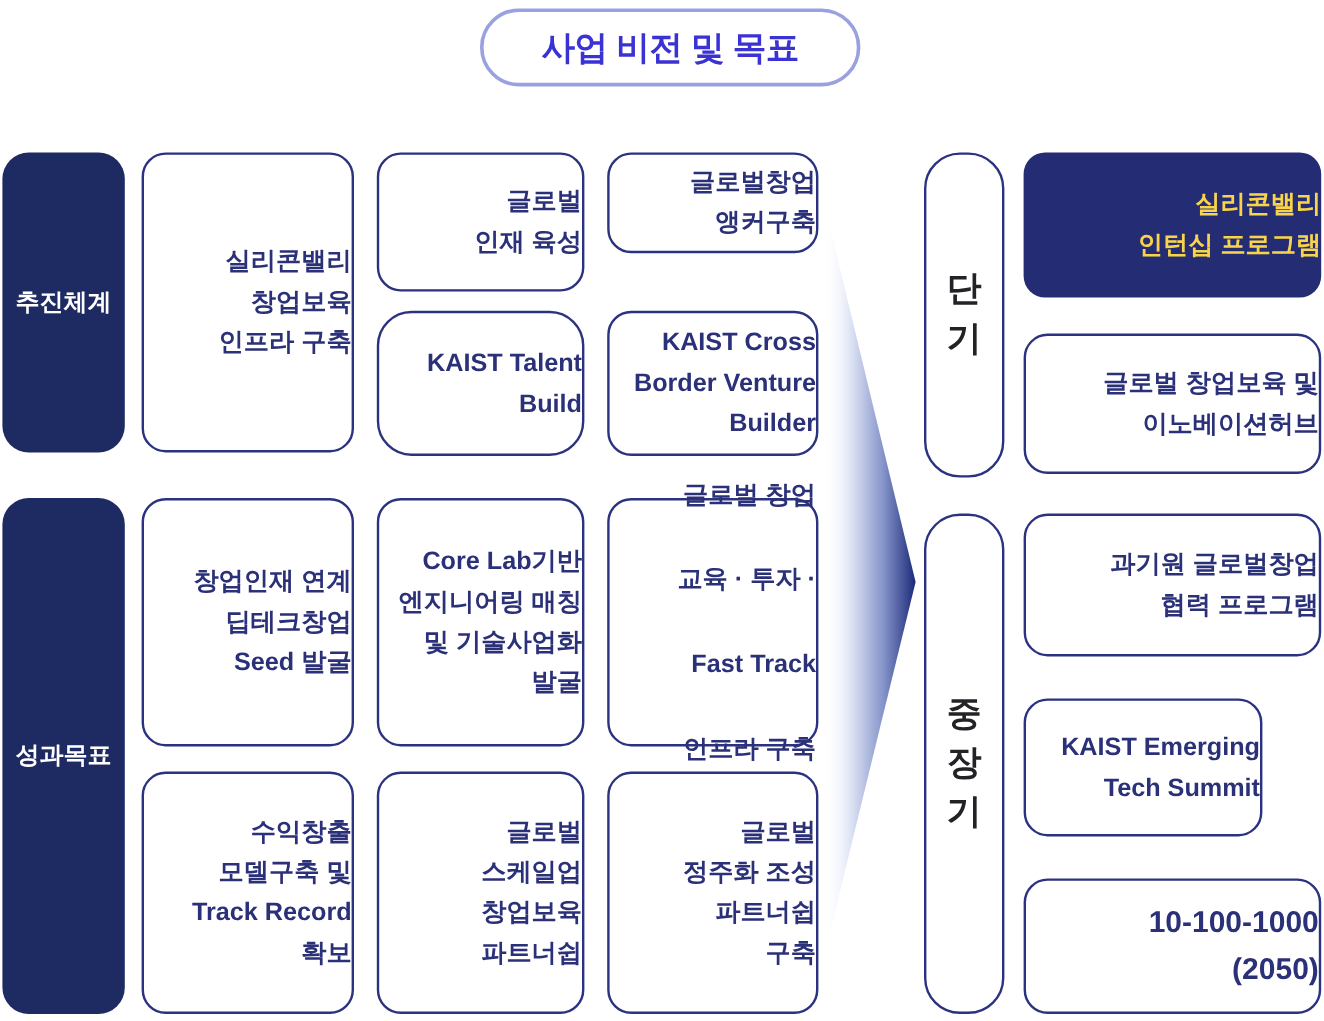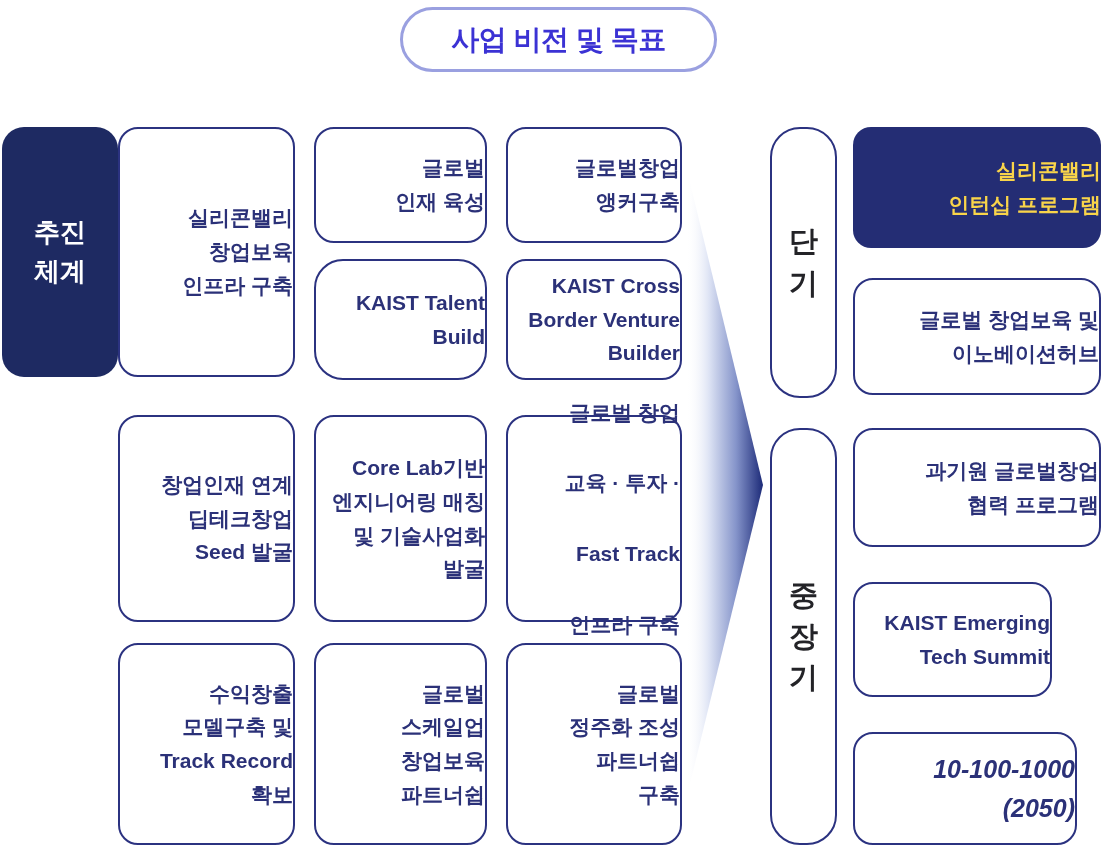--- a/index.html
+++ b/index.html
@@ -7,23 +7,23 @@
     position:relative; width:1103px; height:851px; background:#ffffff;
     font-family:"Liberation Sans", sans-serif; font-weight:bold; overflow:hidden;
   }
   .pill-title {
     position:absolute; left:400px; top:7px; width:311px; height:59px;
     border:3px solid #9aa0e0; border-radius:34px; background:#ffffff;
     display:flex; align-items:center; justify-content:center;
     font-size:28px; color:#3b32d4; letter-spacing:-0.5px;
   }
   .dark-label {
-    position:absolute; left:2px; width:116px; background:#1e2a62; border-radius:22px;
-    color:#ffffff; display:flex; flex-direction:column; align-items:center; justify-content:center;
-    font-size:26px; text-align:center;
+    position:absolute; left:2px; width:102px; background:#1e2a62; border-radius:22px;
+    color:#ffffff; display:flex; flex-direction:row; align-items:center; justify-content:center;
+    font-size:20px; text-align:center;
   }
   .dark-label .line { line-height:1.5; }
   .wbox {
     position:absolute; background:#ffffff; border:2.5px solid #2b3280; border-radius:20px;
     display:flex; flex-direction:column; align-items:flex-end; justify-content:center;
     font-size:21px; color:#2b3178; text-align:center; box-sizing:border-box;
   }
   .wbox .line { line-height:1.32; margin:3px 0; white-space:nowrap; }
   .highlight {
     background:#242d74; border:none; color:#f9d44a; border-radius:18px;
@@ -42,33 +42,37 @@
 <body>
 
 <div class="canvas">
 
   <div class="pill-title">사업 비전 및 목표</div>
 
   <div class="dark-label" style="top:127px; height:250px;">
     <div class="line">추진</div>
     <div class="line">체계</div>
   </div>
+  <div class="dark-label" style="top:415px; height:430px;">
+    <div class="line">성과</div>
+    <div class="line">목표</div>
+  </div>
 
   <div class="wbox" style="left:118px; top:127px; width:177px; height:250px;">
     <div class="line">실리콘밸리</div>
     <div class="line">창업보육</div>
     <div class="line">인프라 구축</div>
   </div>
 
   <div class="wbox" style="left:314px; top:127px; width:173px; height:116px;">
     <div class="line">글로벌</div>
     <div class="line">인재 육성</div>
   </div>
 
-  <div class="wbox" style="left:506px; top:127px; width:176px; height:116px;">
+  <div class="wbox" style="left:506px; top:127px; width:176px; height:84px;">
     <div class="line">글로벌창업</div>
     <div class="line">앵커구축</div>
   </div>
 
   <div class="wbox" style="left:314px; top:259px; width:173px; height:121px;border-radius:29px;">
     <div class="line">KAIST Talent</div>
     <div class="line">Build</div>
   </div>
 
   <div class="wbox" style="left:506px; top:259px; width:176px; height:121px;">
@@ -153,18 +157,18 @@
   <div class="wbox" style="left:853px; top:278px; width:248px; height:117px;">
     <div class="line">글로벌 창업보육 및</div>
     <div class="line">이노베이션허브</div>
   </div>
 
   <div class="wbox" style="left:853px; top:582px; width:199px; height:115px;">
     <div class="line">KAIST Emerging</div>
     <div class="line">Tech Summit</div>
   </div>
 
-  <div class="wbox big-num" style="left:853px; top:732px; width:224px; height:113px;font-style:italic;">
+  <div class="wbox big-num" style="left:853px; top:732px; width:248px; height:113px;">
     <div class="line">10-100-1000</div>
     <div class="line">(2050)</div>
   </div>
 
 </div>
 
 </body></html>

